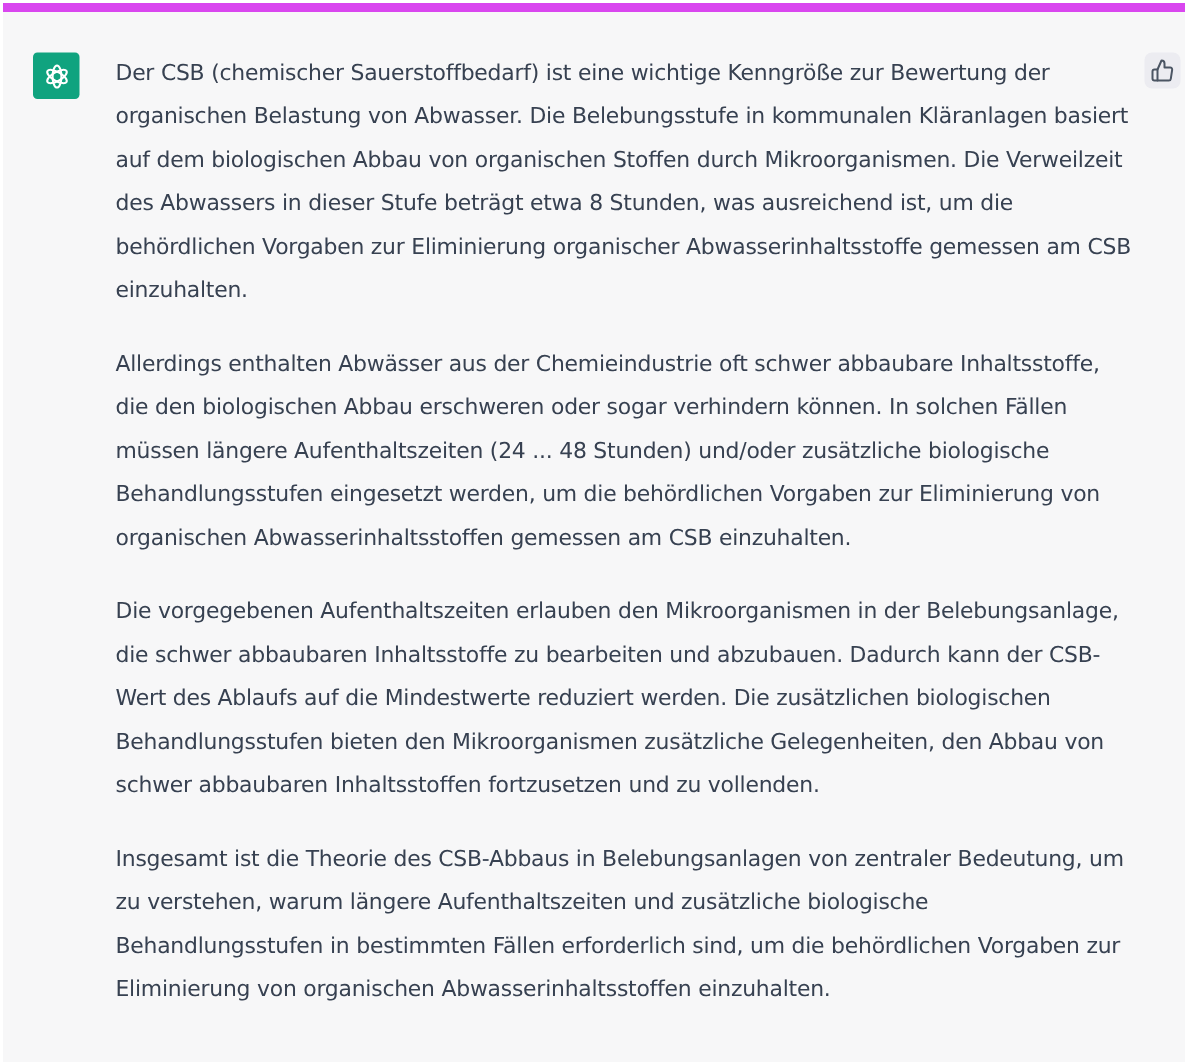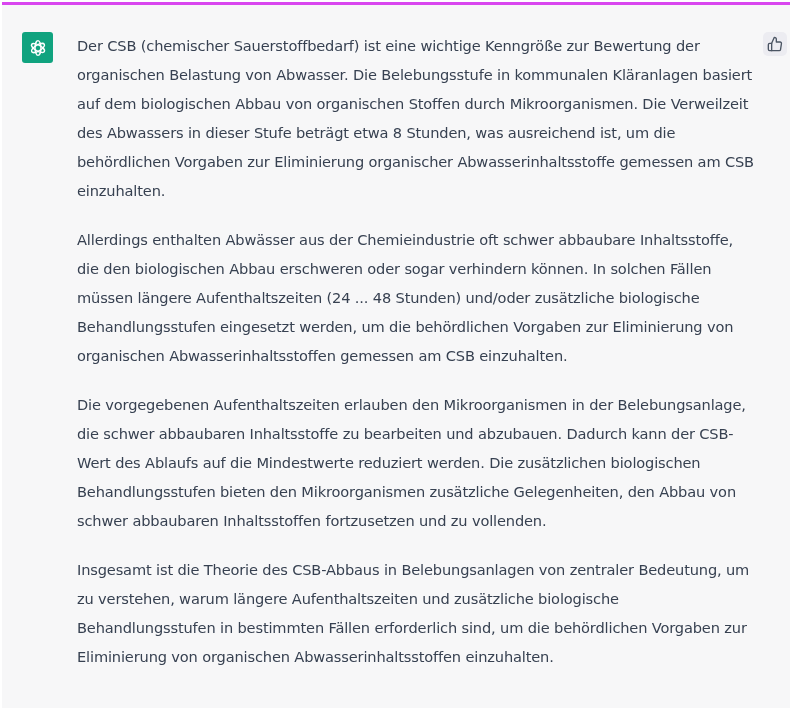--- a/index.html
+++ b/index.html
@@ -10,21 +10,21 @@
       overflow: hidden;
       background: #ffffff;
     }
     .frame {
       position: absolute;
       left: 2px;
       top: 2px;
       width: 788px;
       height: 706px;
       background: #f7f7f8;
-      border-top: 3px solid #d946ef;
+      border-top: 6px solid #d946ef;
       box-sizing: border-box;
     }
     .avatar {
       position: absolute;
       left: 20px;
       top: 27px;
       width: 31px;
       height: 31px;
       background: #10a37f;
       border-radius: 3px;

